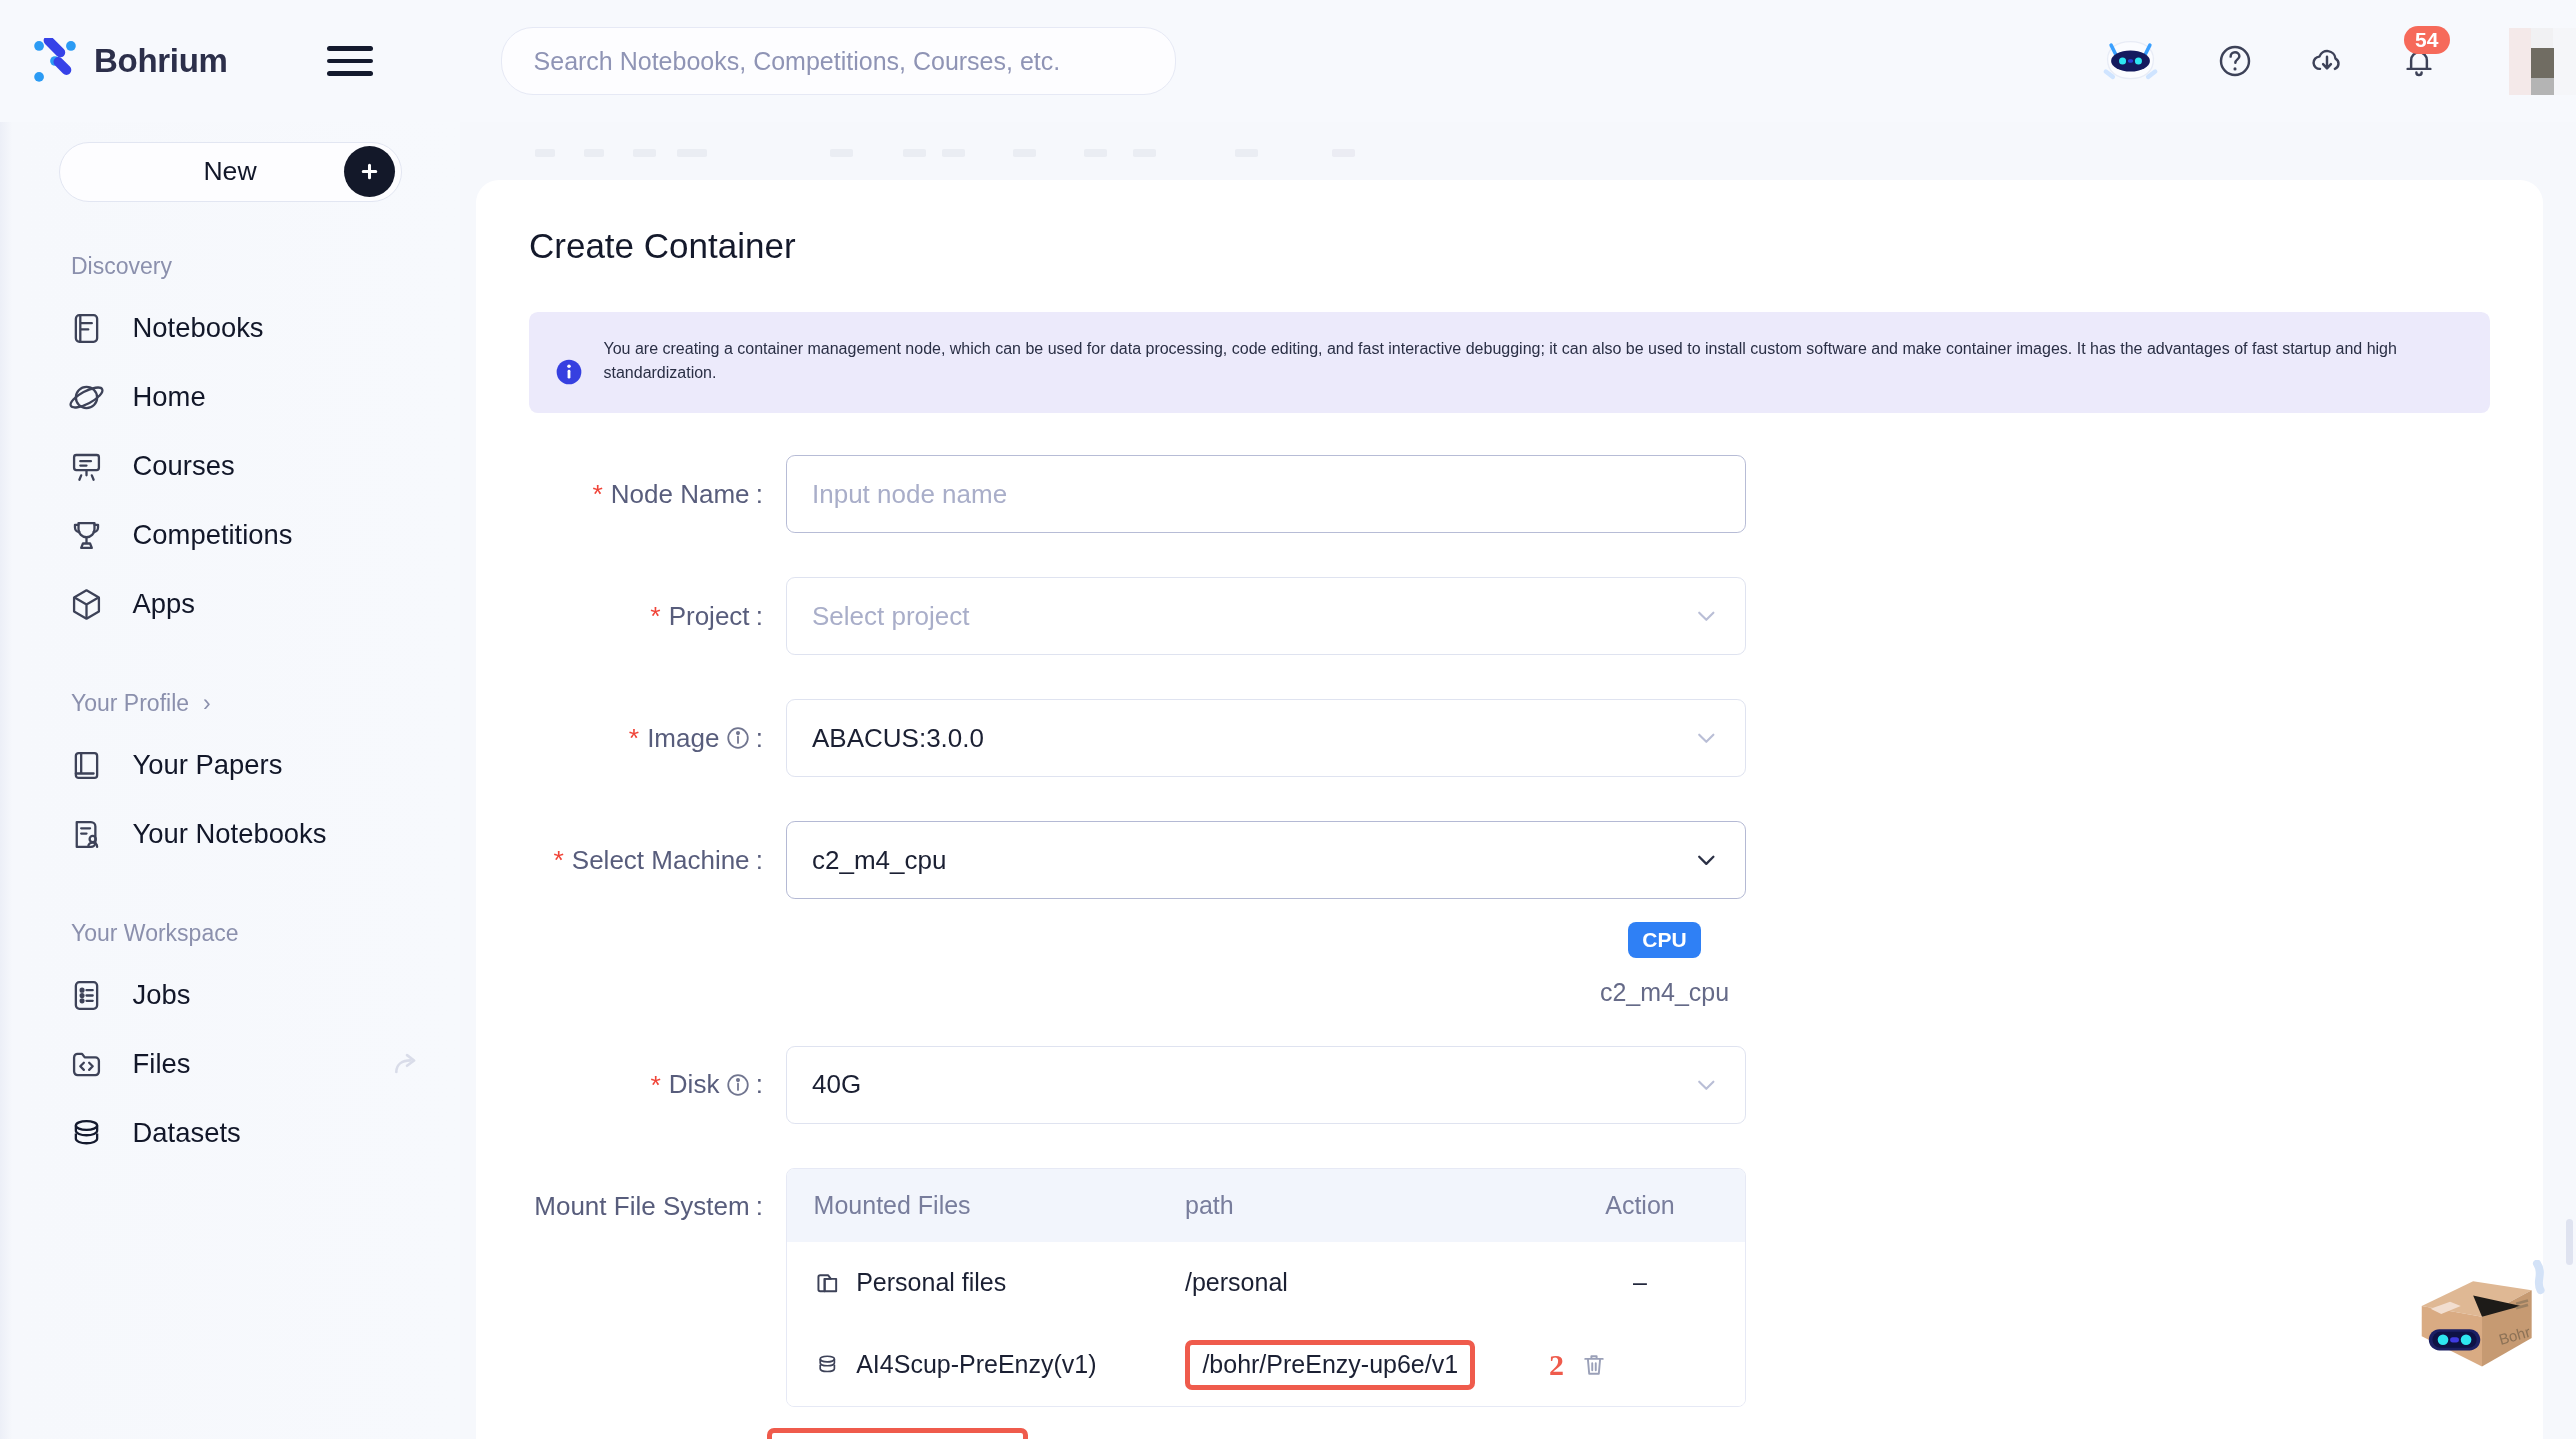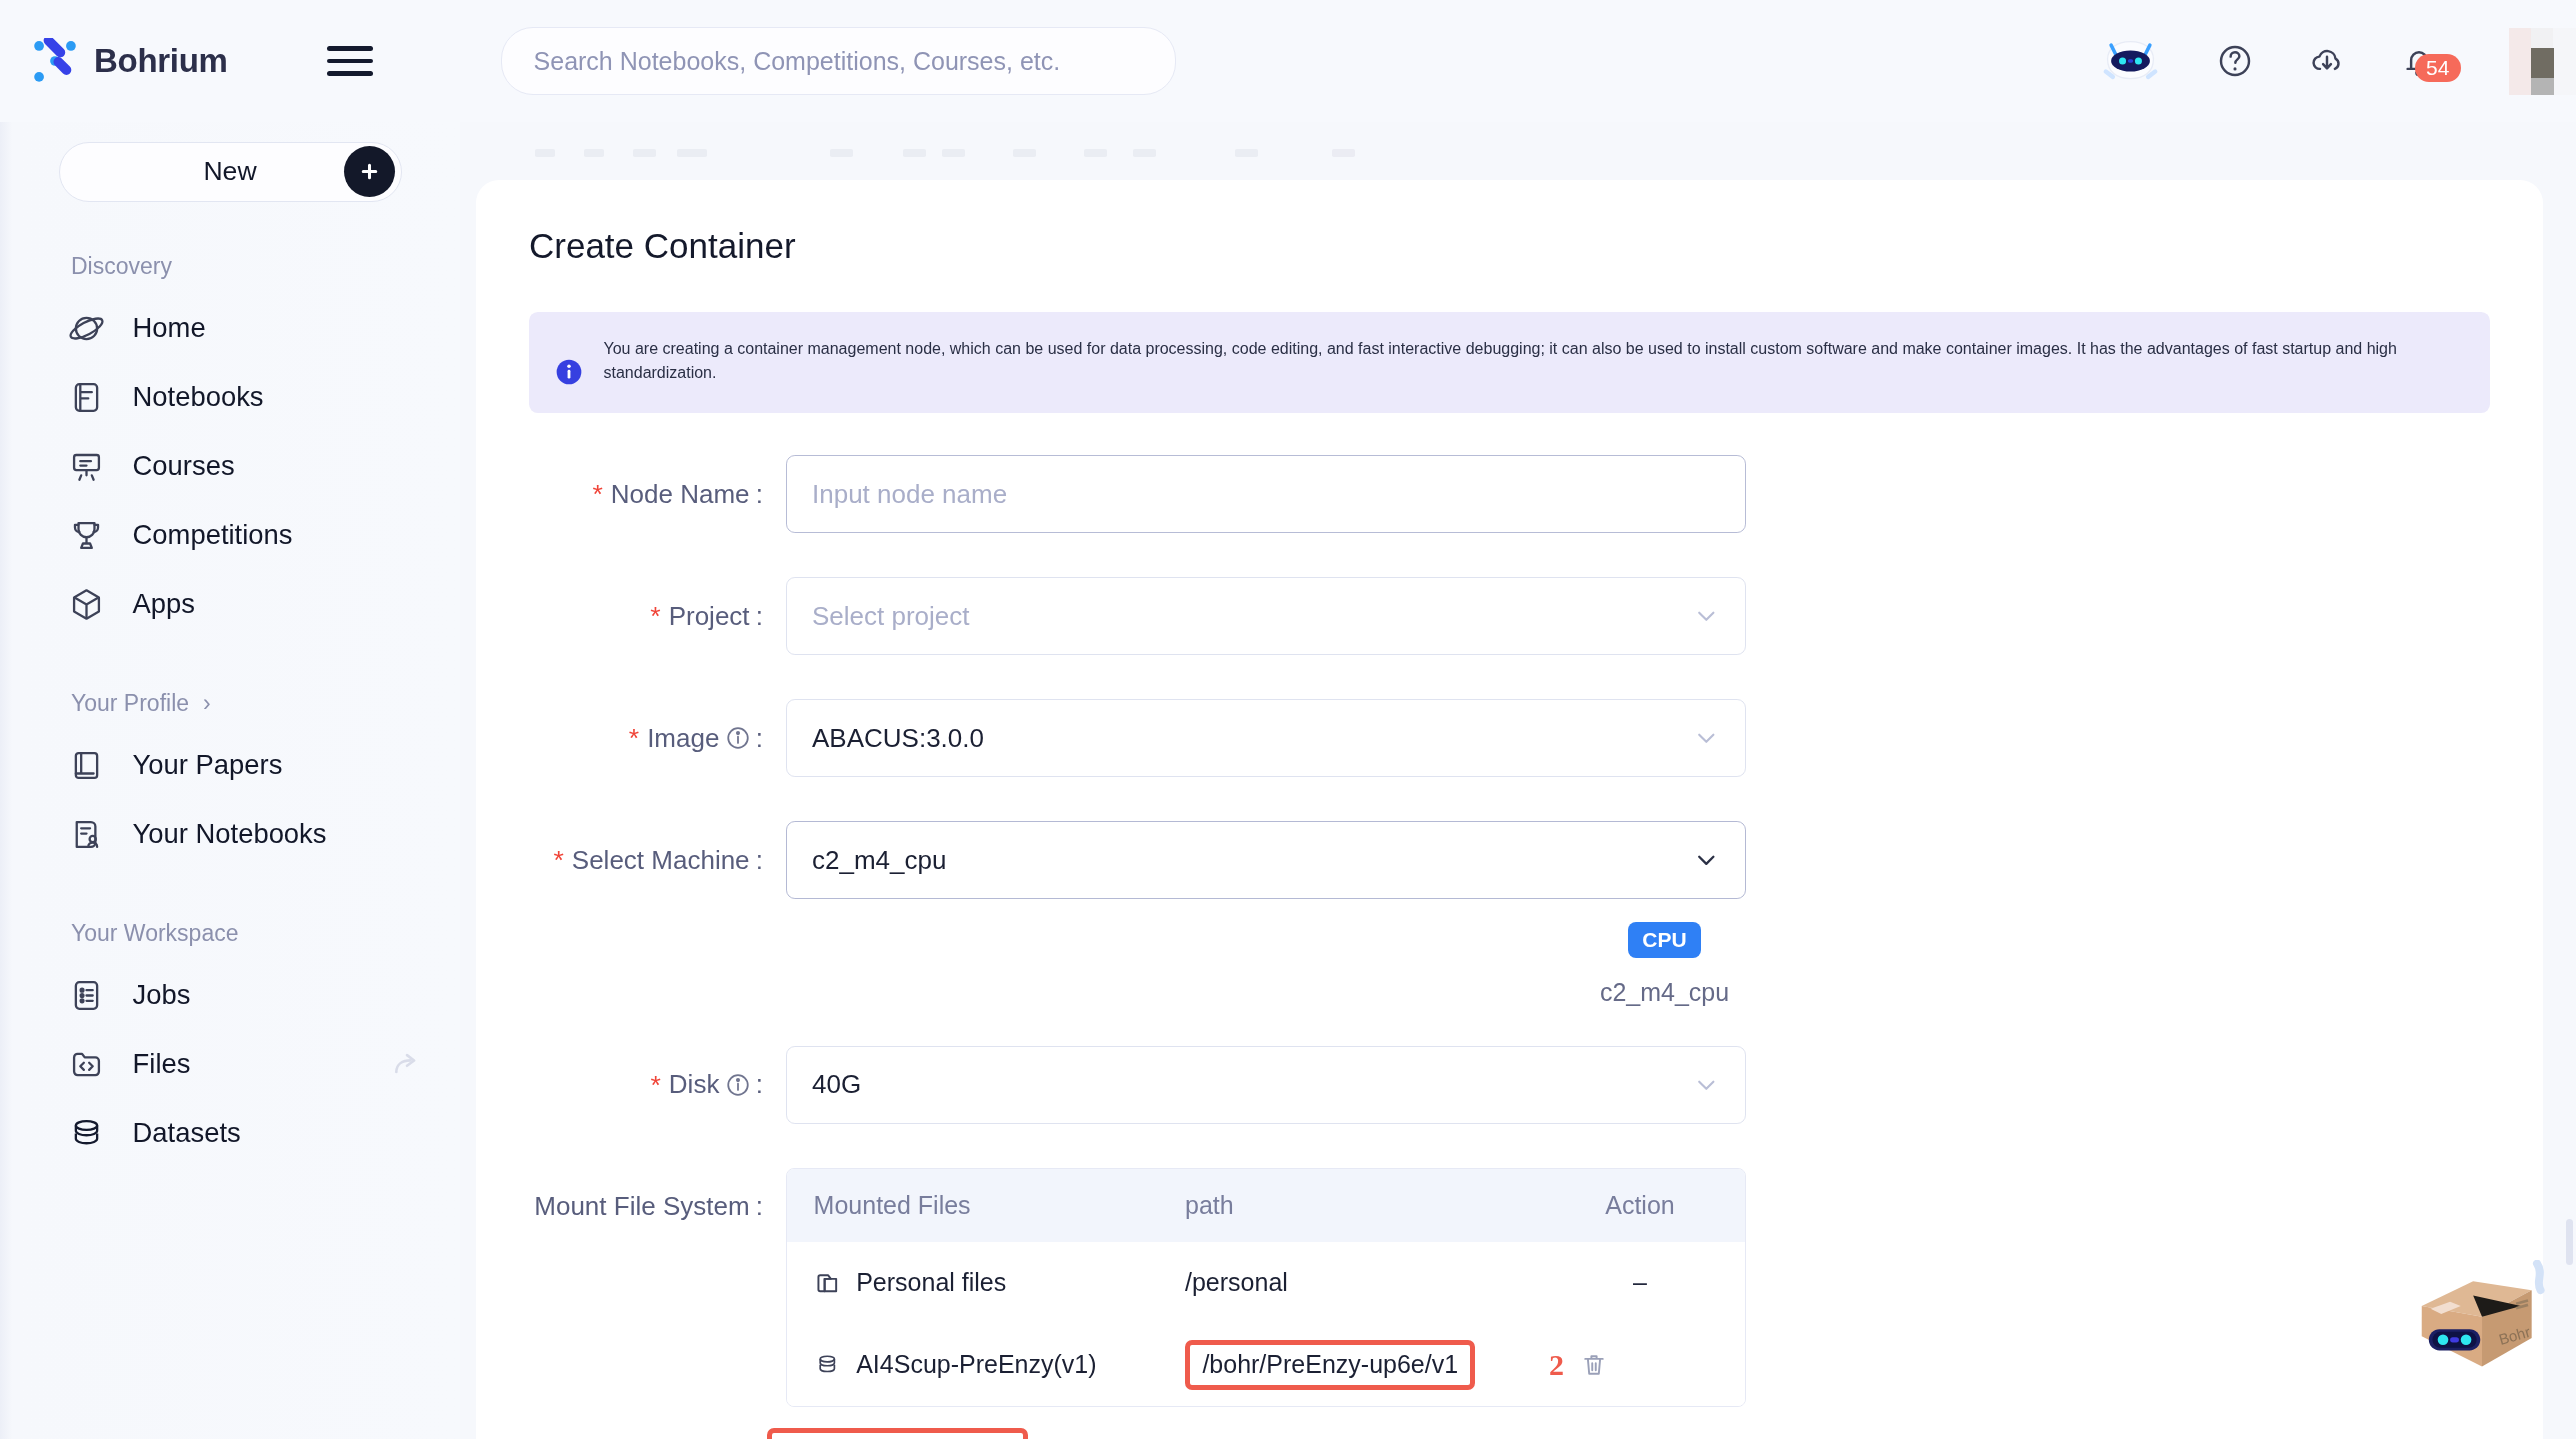--- a/index.html
+++ b/index.html
@@ -47,26 +47,25 @@
   }
   .search-box input::placeholder { color: #8f94b5; }
 
   .header-right {
     margin-left: auto; display: flex; align-items: center;
     gap: 50px; margin-right: 0px; padding-right: 0;
   }
   .hdr-icon { width: 42px; height: 42px; cursor: pointer; position: relative; }
   .bot-icon { width: 67px; height: 50px; }
   .badge {
-    position: absolute; top: -14px; left: 17px;
+    position: absolute; top: -14px; left: 6px;
     background: #f66a5a; color: #fff;
-    font-size: 21px; font-weight: normal;
+    font-size: 21px; font-weight: bold;
     border-radius: 17.7px; padding: 2.7px 11.5px 4.4px;
     line-height: 1;
-    margin-top: 28px;
   }
   .avatar {
     width: 67px; height: 67px; margin-left: 19.5px;
     background:
       linear-gradient(to right, #f4e9e9 0 33%, #f1f1f3 33% 66%, #f5f6f9 66% 100%),
       #eee;
     position: relative; overflow: hidden;
   }
   .avatar::before {
     content:''; position:absolute; left:33%; top:30%;
@@ -337,37 +336,37 @@
       </svg>
     </span>
   </div>
 
   <div class="section-label">
     <span>Discovery</span>
   </div>
 
   <div class="nav-item">
     <span class="nav-icon">
-      <svg viewBox="0 0 44 44" fill="none" stroke="#3d4258" stroke-width="2.6" stroke-linecap="round">
-        <circle cx="22" cy="22" r="12"></circle>
-        <ellipse cx="22" cy="22" rx="20" ry="7" transform="rotate(-28 22 22)"></ellipse>
-      </svg>
-    </span>
-    <span class="nav-label">Home</span>
-  </div>
-
-  <div class="nav-item">
-    <span class="nav-icon">
       <svg viewBox="0 0 44 44" fill="none" stroke="#3d4258" stroke-width="2.6" stroke-linejoin="round">
         <rect x="10" y="7" width="24" height="30" rx="4"></rect>
         <path d="M16 16h12M16 23h8" stroke-linecap="round"></path>
         <path d="M15 7v30"></path>
       </svg>
     </span>
     <span class="nav-label">Notebooks</span>
+  </div>
+
+  <div class="nav-item">
+    <span class="nav-icon">
+      <svg viewBox="0 0 44 44" fill="none" stroke="#3d4258" stroke-width="2.6" stroke-linecap="round">
+        <circle cx="22" cy="22" r="12"></circle>
+        <ellipse cx="22" cy="22" rx="20" ry="7" transform="rotate(-28 22 22)"></ellipse>
+      </svg>
+    </span>
+    <span class="nav-label">Home</span>
   </div>
 
   <div class="nav-item">
     <span class="nav-icon">
       <svg viewBox="0 0 44 44" fill="none" stroke="#3d4258" stroke-width="2.6" stroke-linecap="round" stroke-linejoin="round">
         <rect x="8" y="9" width="28" height="17" rx="2.5"></rect>
         <path d="M15 16h12M15 21h7"></path>
         <path d="M16 32l-2 5M28 32l2 5M22 26v6"></path>
       </svg>
     </span>

